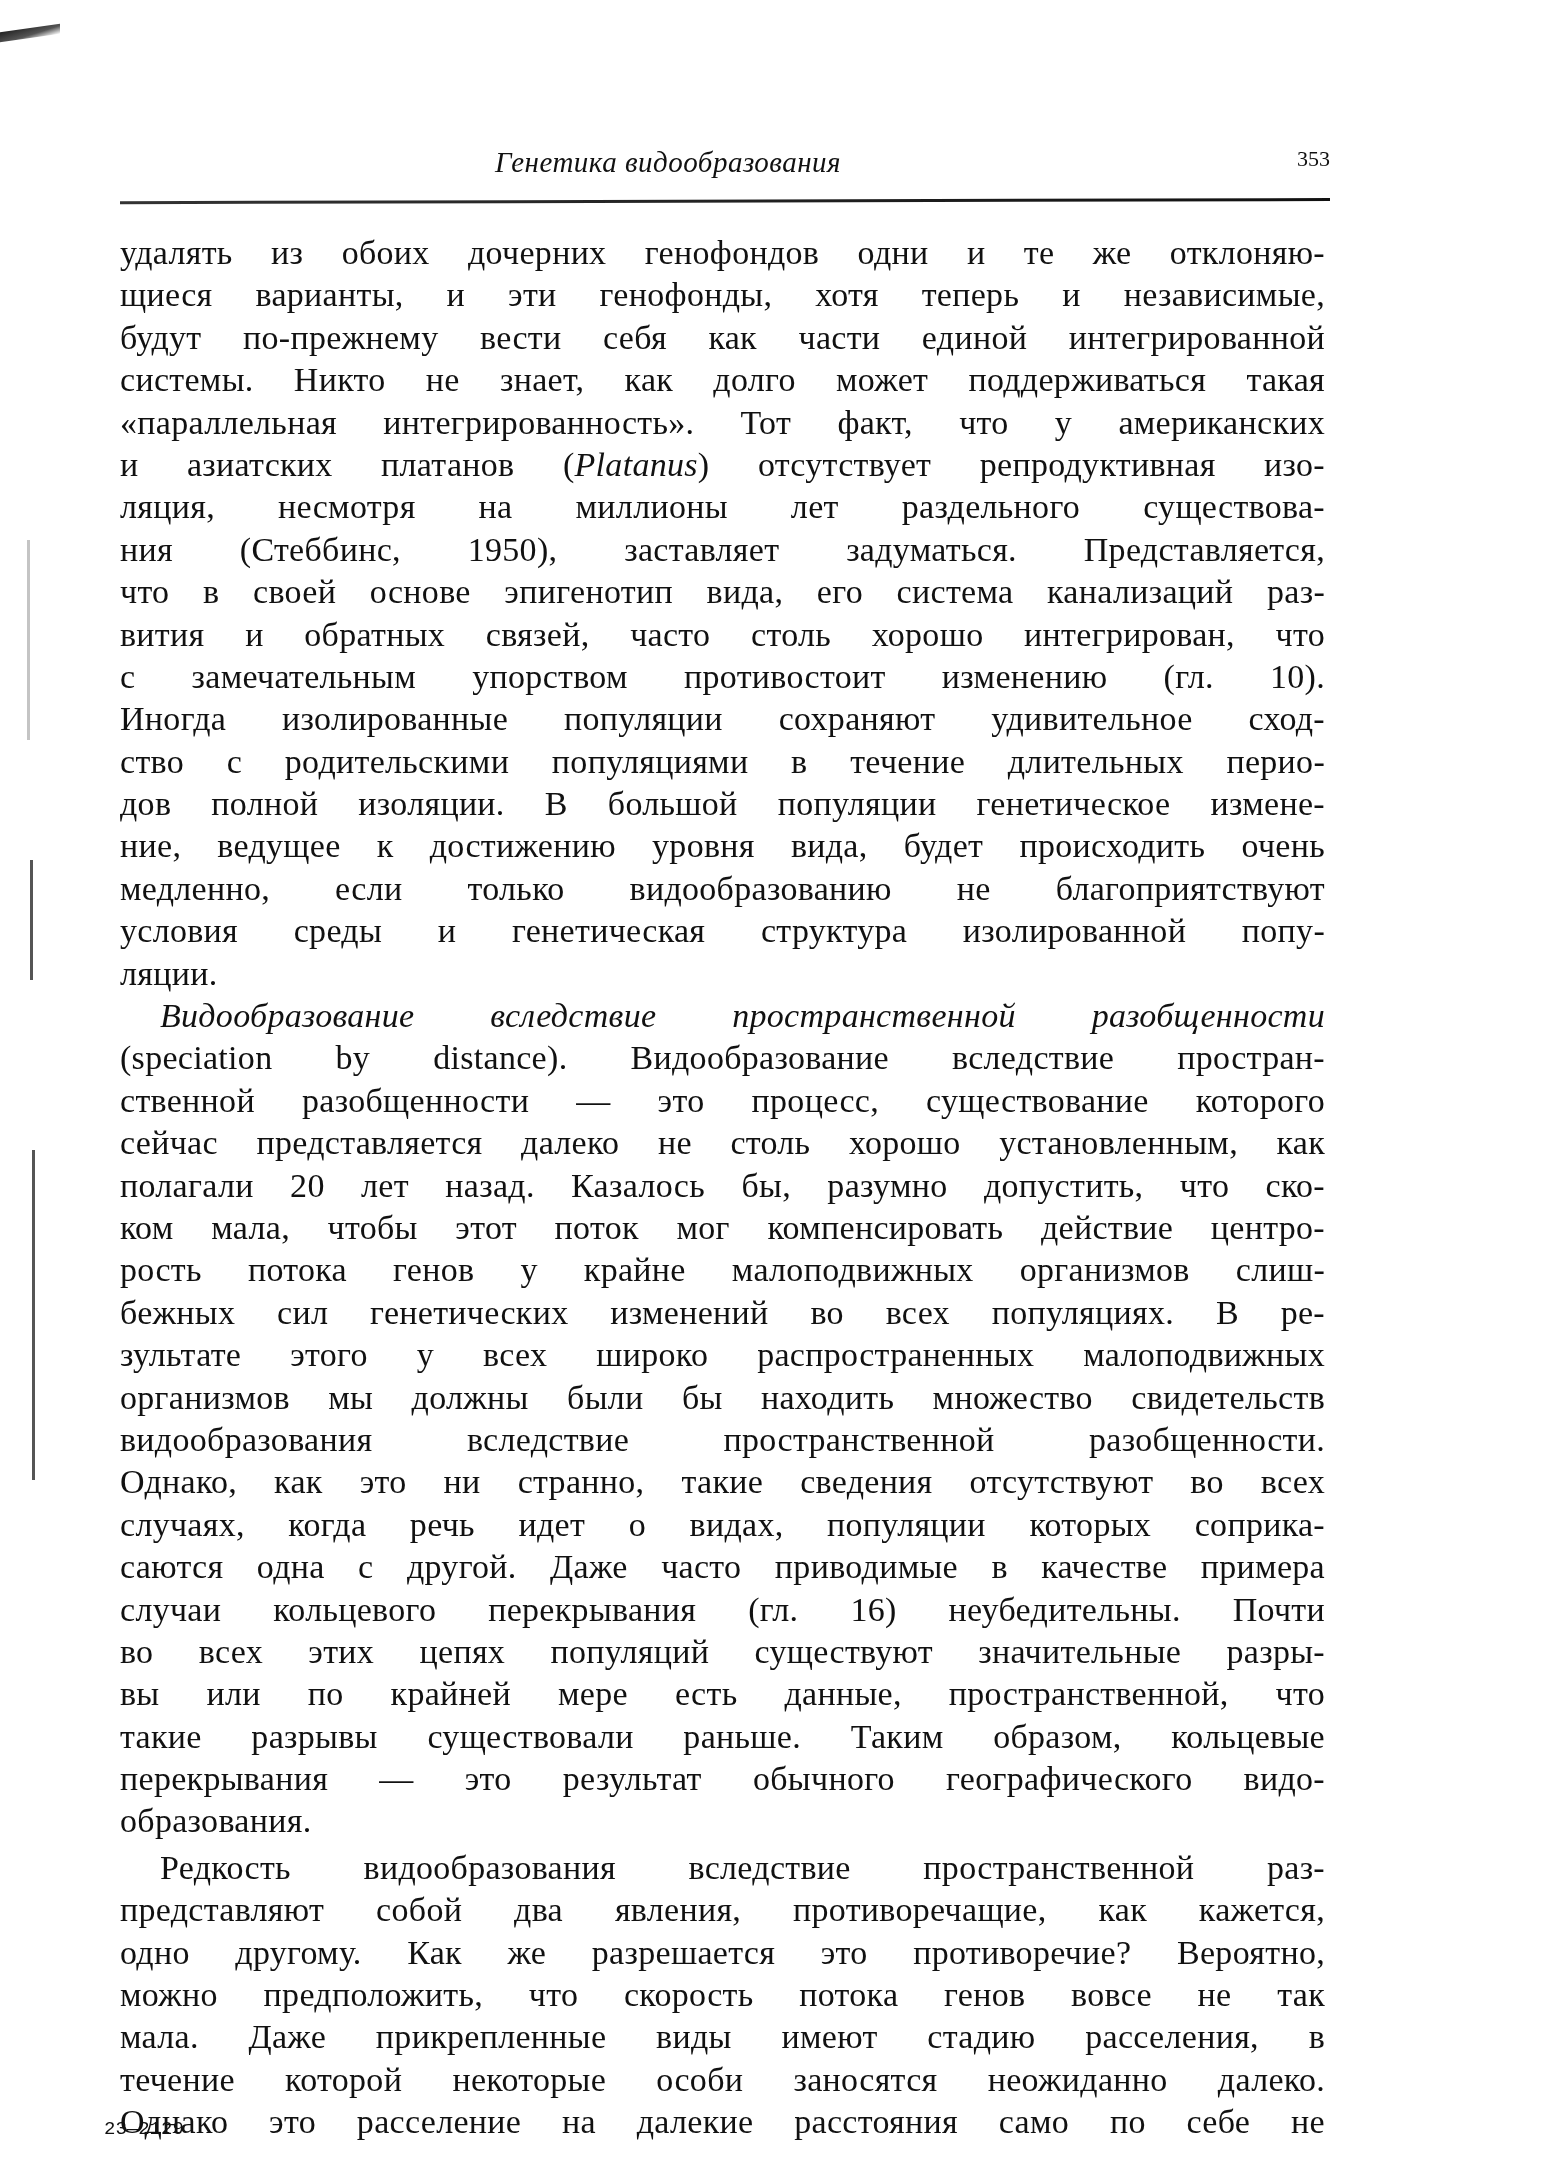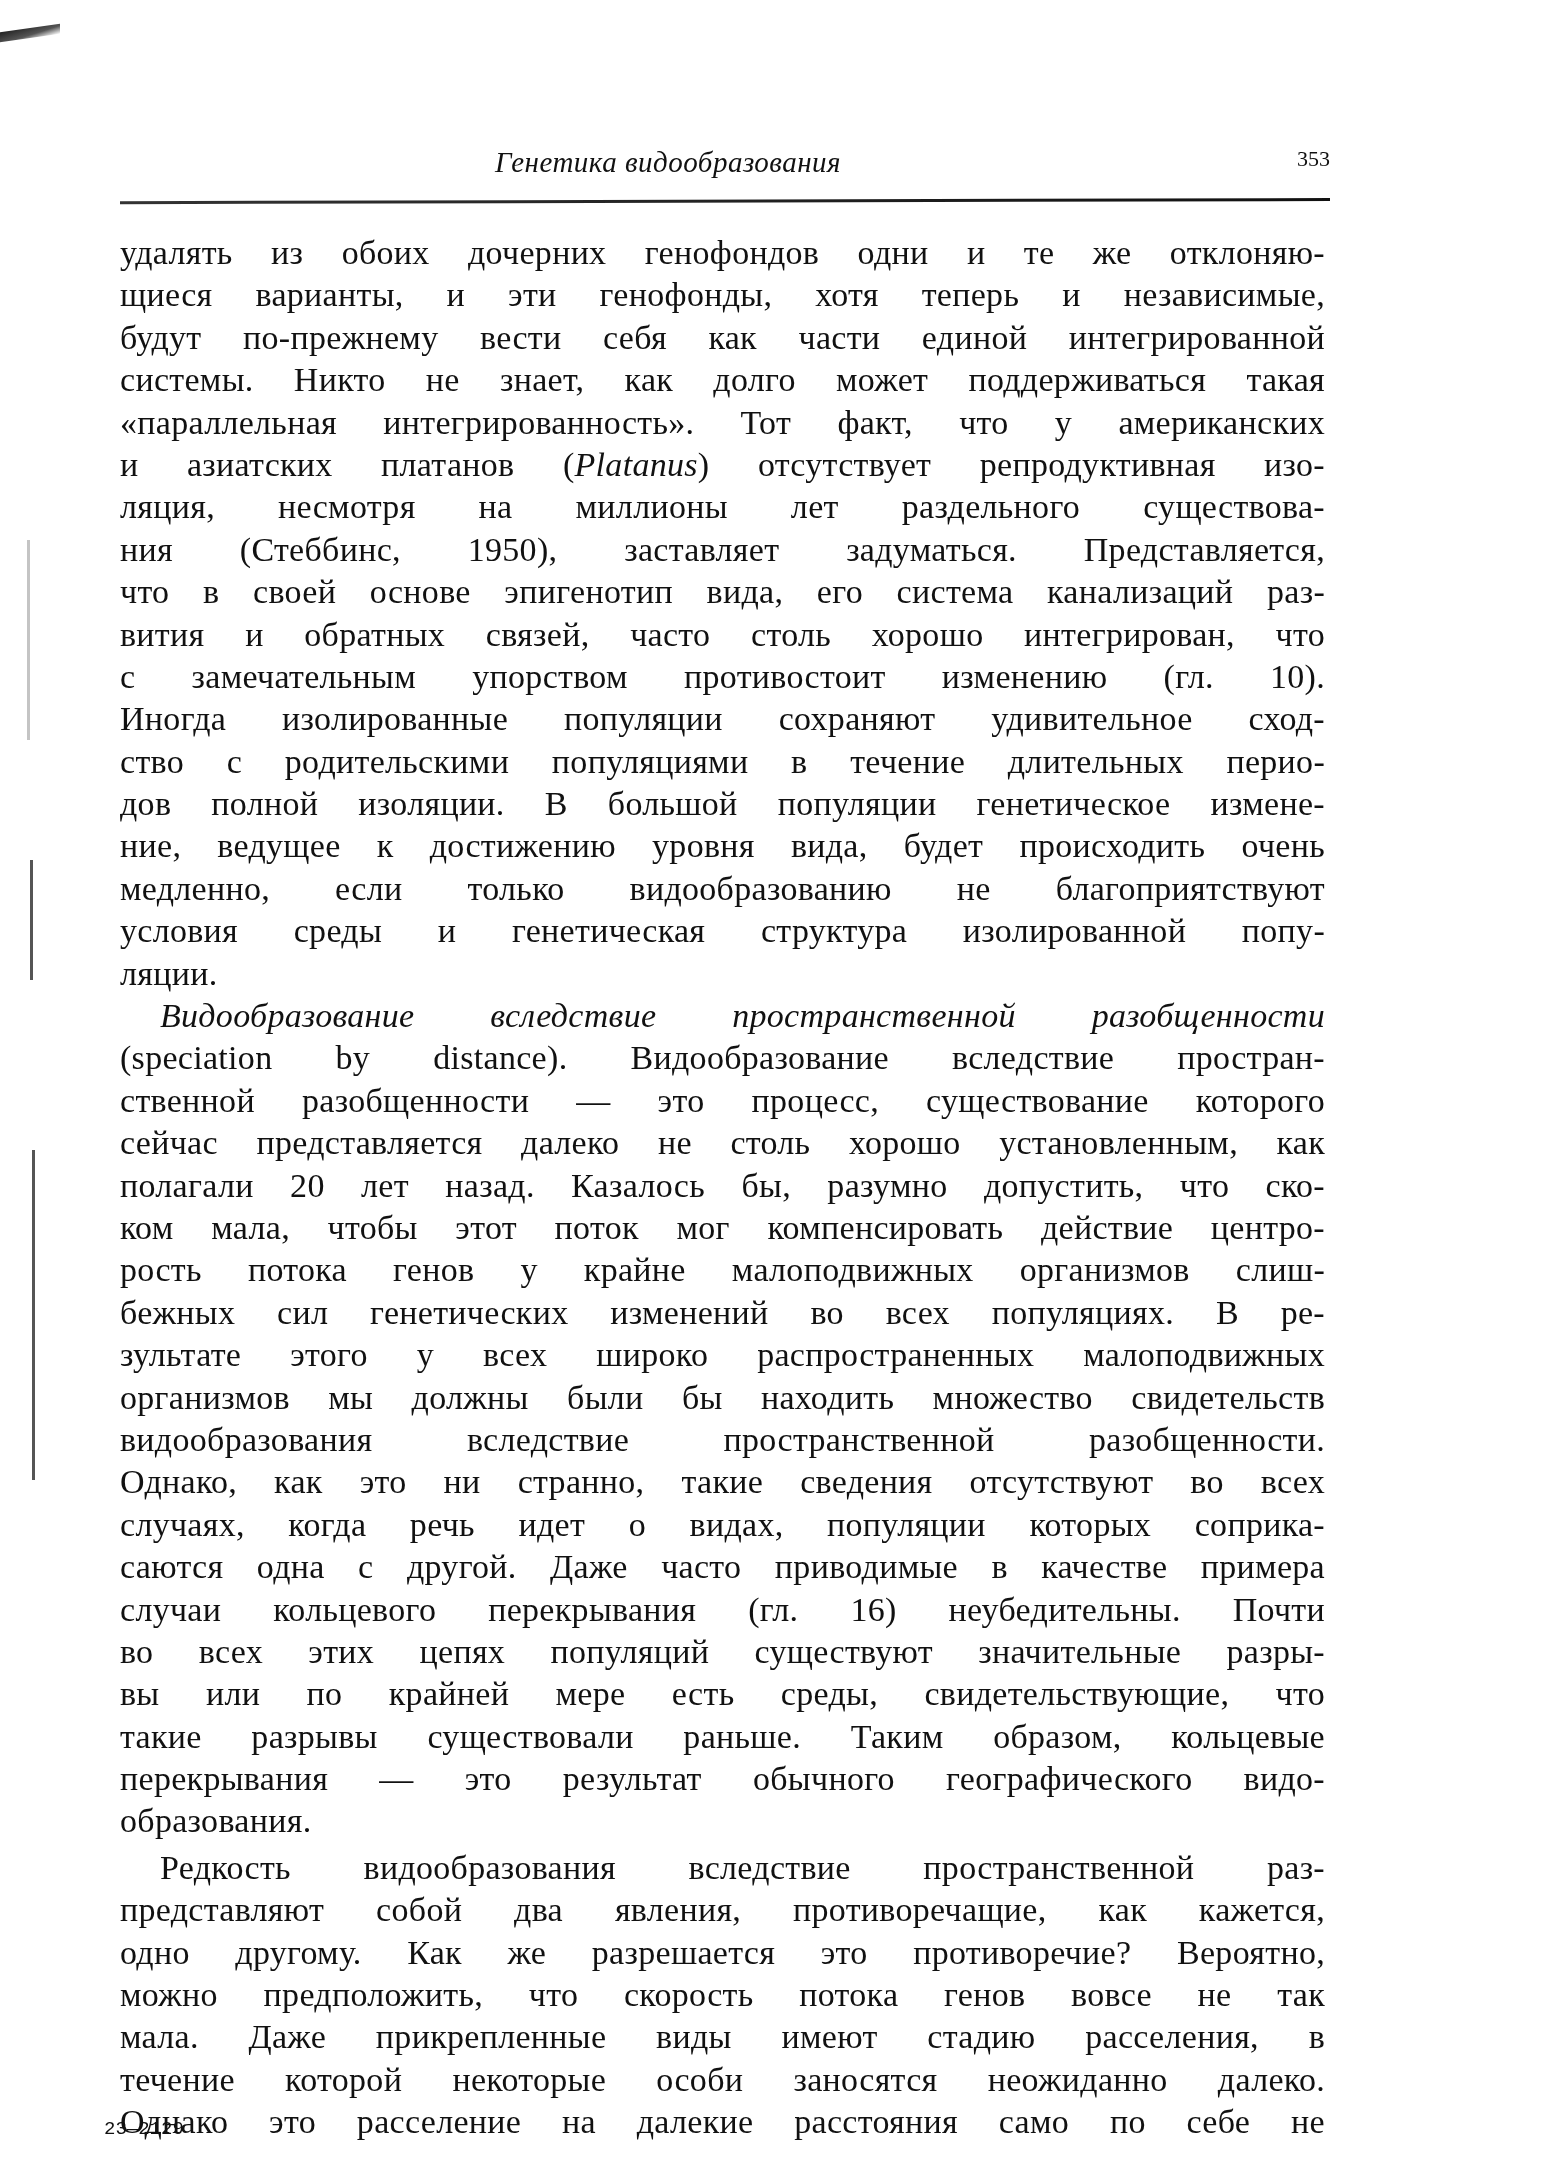--- a/index.html
+++ b/index.html
@@ -72,21 +72,21 @@
     <span class="line">рость потока генов у крайне малоподвижных организмов слиш-</span>
     <span class="line">бежных сил генетических изменений во всех популяциях. В ре-</span>
     <span class="line">зультате этого у всех широко распространенных малоподвижных</span>
     <span class="line">организмов мы должны были бы находить множество свидетельств</span>
     <span class="line">видообразования вследствие пространственной разобщенности.</span>
     <span class="line">Однако, как это ни странно, такие сведения отсутствуют во всех</span>
     <span class="line">случаях, когда речь идет о видах, популяции которых соприка-</span>
     <span class="line">саются одна с другой. Даже часто приводимые в качестве примера</span>
     <span class="line">случаи кольцевого перекрывания (гл. 16) неубедительны. Почти</span>
     <span class="line">во всех этих цепях популяций существуют значительные разры-</span>
-    <span class="line">вы или по крайней мере есть среды, свидетельствующие, что</span>
+    <span class="line">вы или по крайней мере есть данные, пространственной, что</span>
     <span class="line">такие разрывы существовали раньше. Таким образом, кольцевые</span>
     <span class="line">перекрывания — это результат обычного географического видо-</span>
     <span class="line last">образования.</span>
   </div>
   <div class="para-gap"></div>
 
   <div>
     <span class="line indent">Редкость видообразования вследствие пространственной раз-</span>
     <span class="line">представляют собой два явления, противоречащие, как кажется,</span>
     <span class="line">одно другому. Как же разрешается это противоречие? Вероятно,</span>

